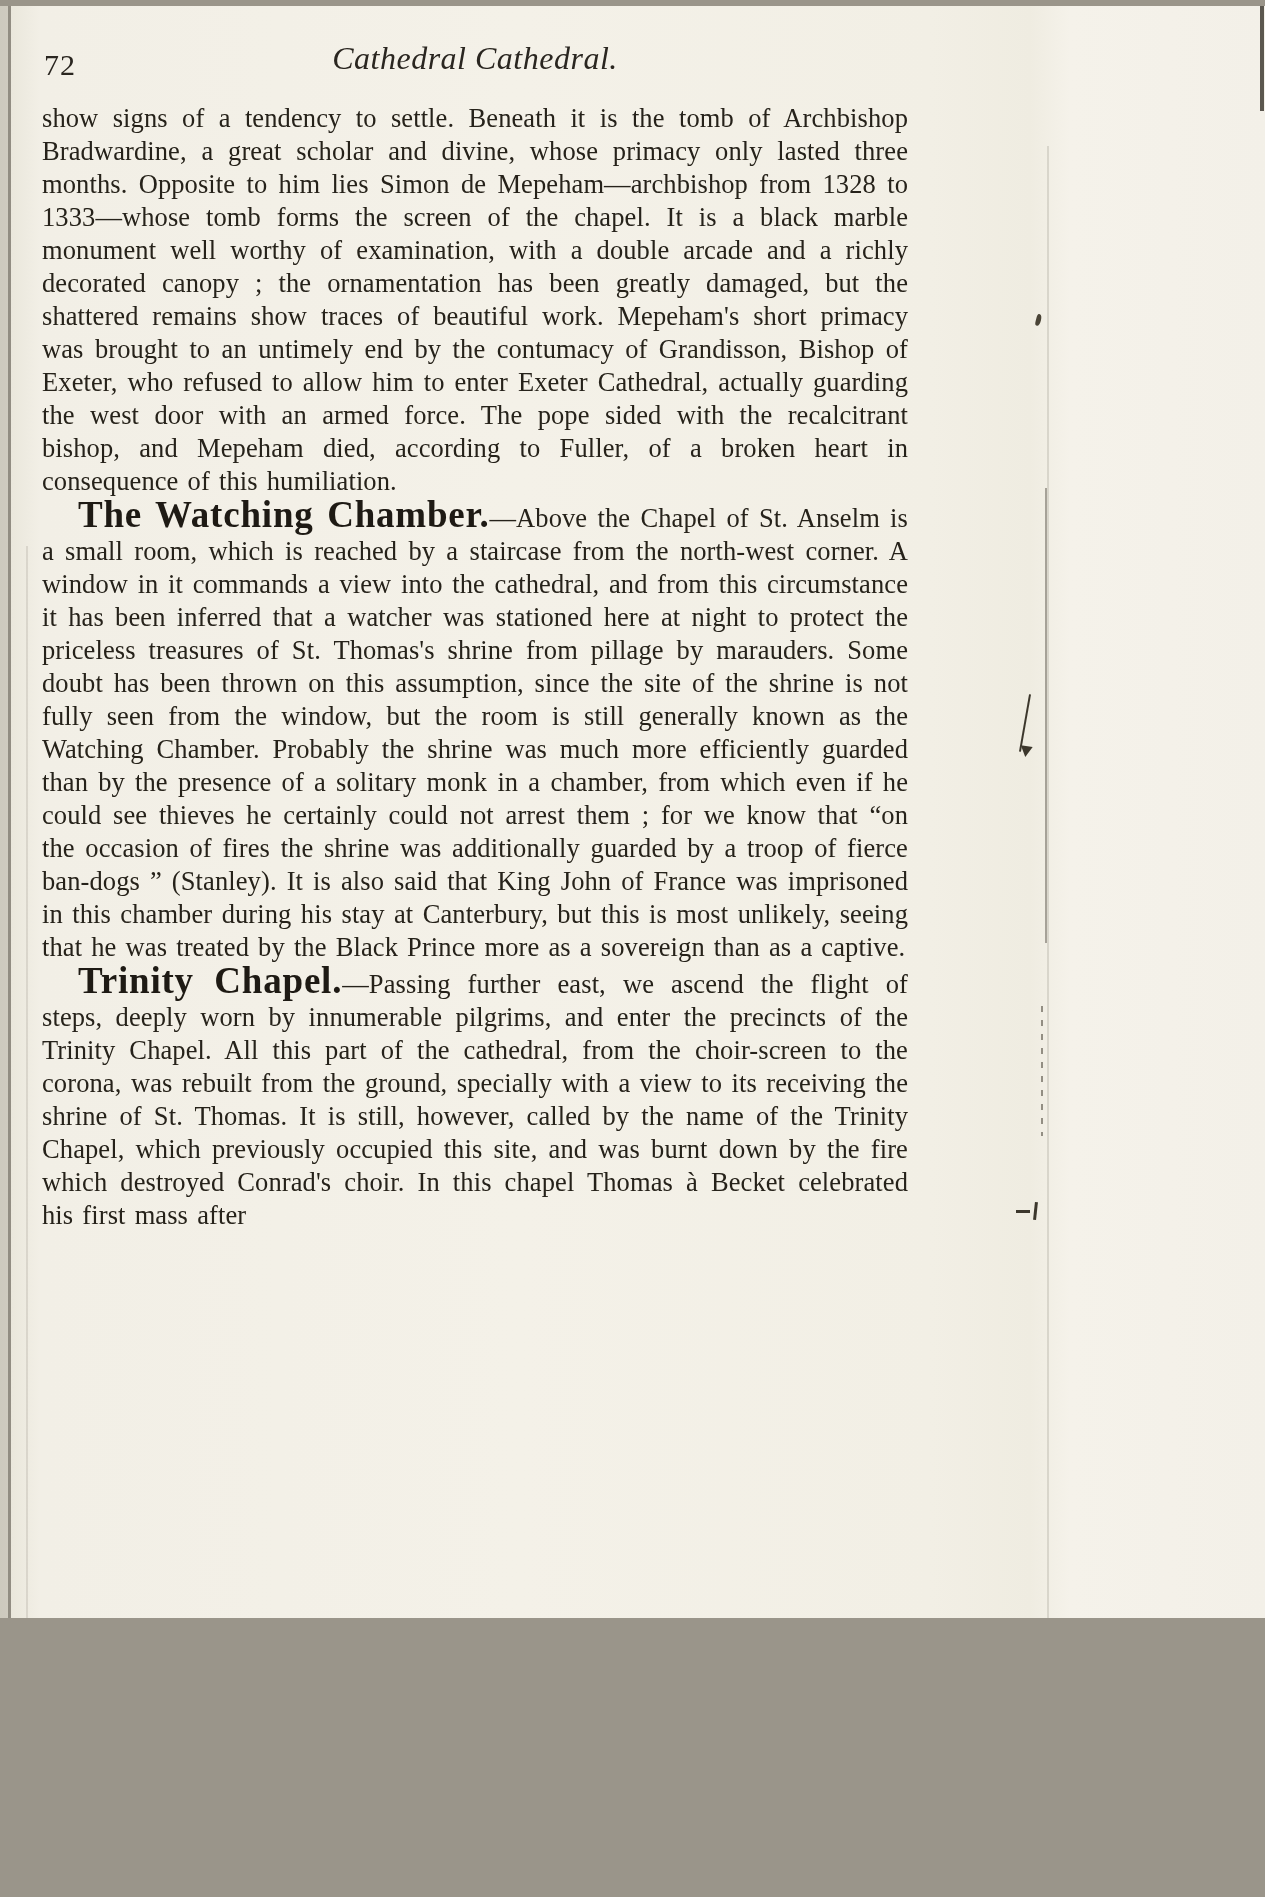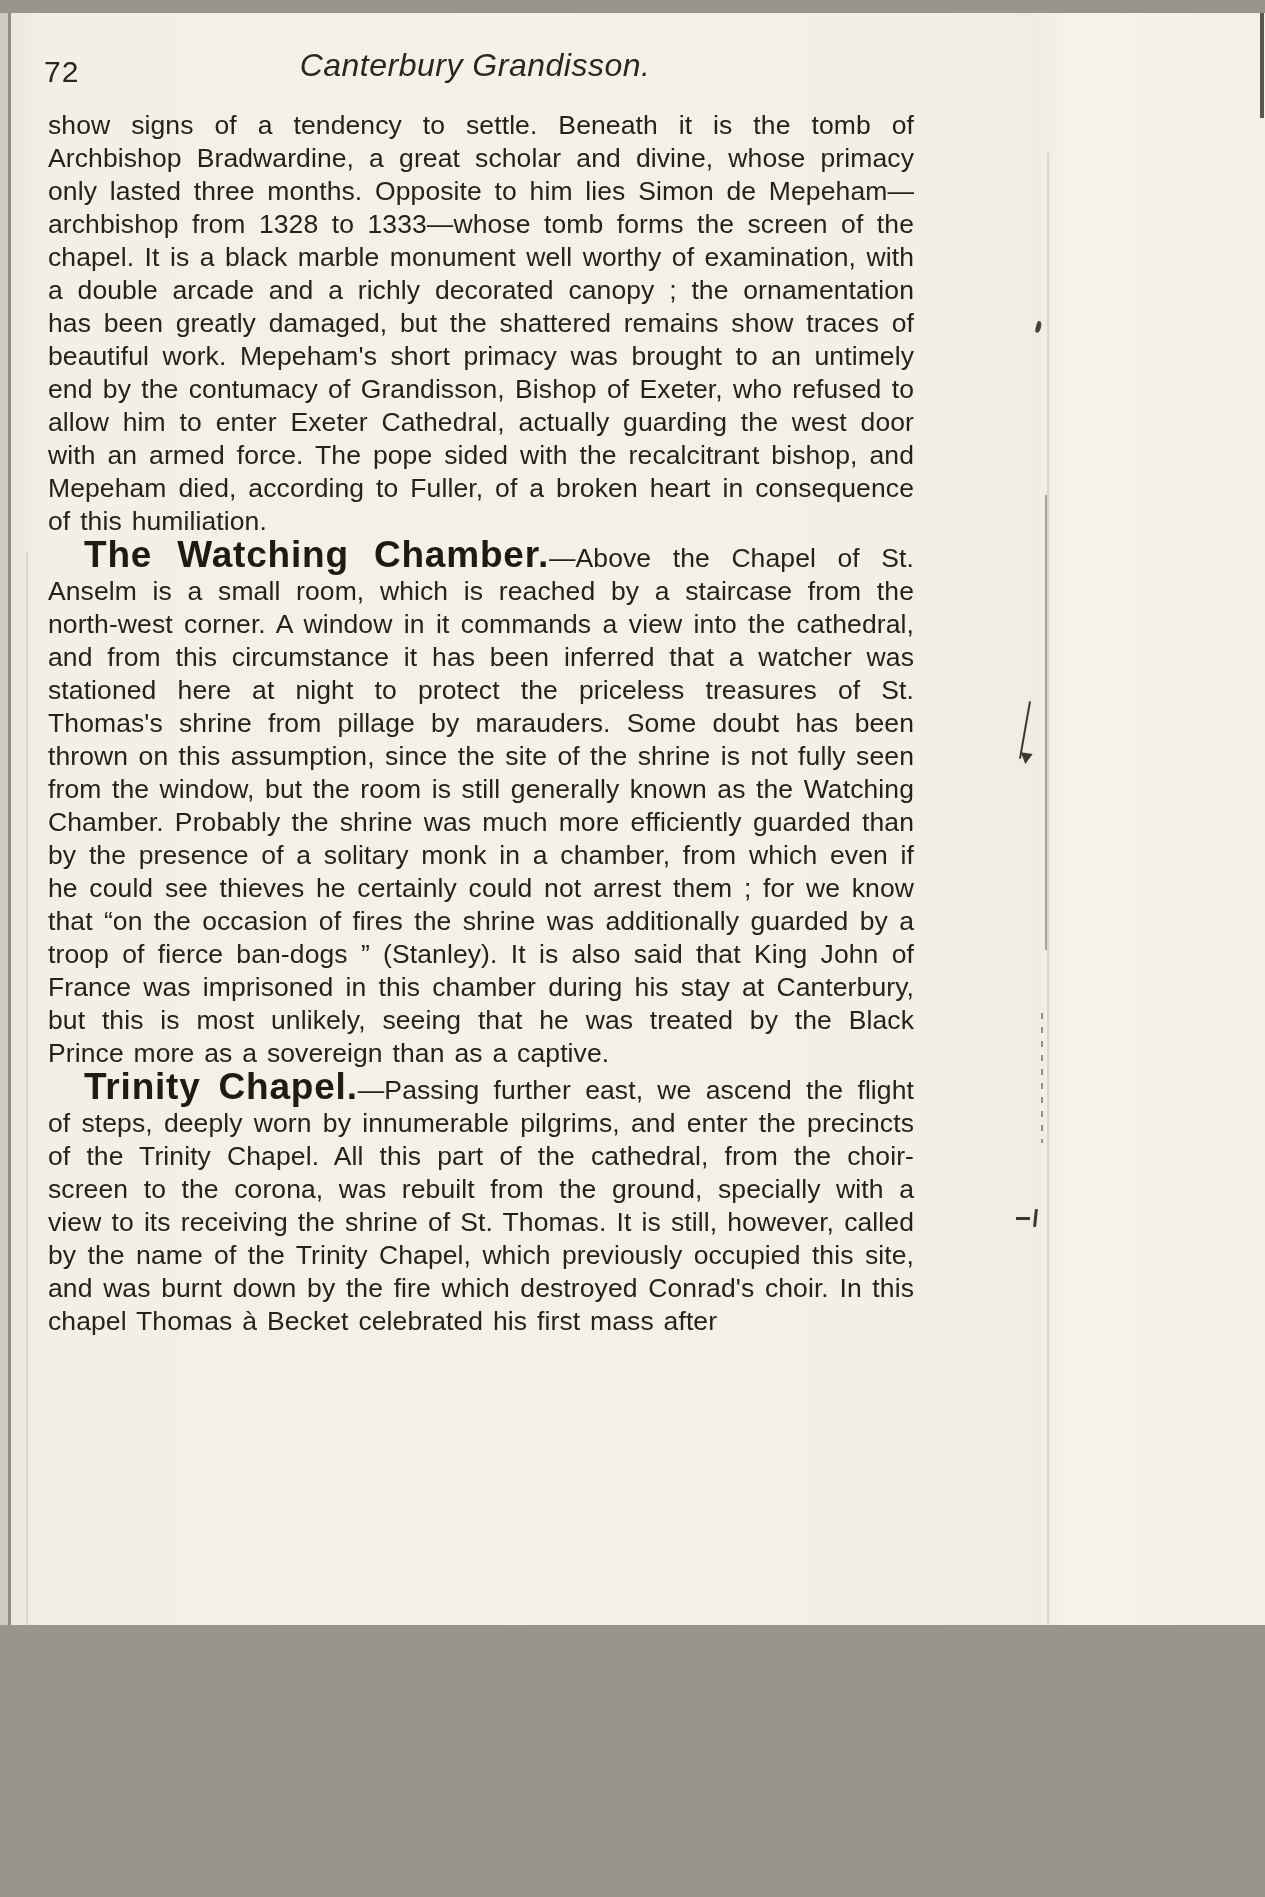--- a/index.html
+++ b/index.html
@@ -1,26 +1,26 @@
 <!DOCTYPE html>
 <html><head>
 <meta charset="utf-8">
 <style>
   * { margin: 0; padding: 0; box-sizing: border-box; }
   html, body { background: #9a958a; }
   .page {
     position: relative;
     width: 1265px;
     height: 1612px;
-    margin: 13px auto;
+    margin: 6px auto;
     background: linear-gradient(90deg,
       #e7e4d8 0px, #f2efe6 40px, #f4f1e8 520px,
       #f2efe5 930px, #efece1 1030px, #f5f2ea 1070px, #f3f0e8 1265px);
     overflow: hidden;
-    font-family: Liberation Sans, sans-serif;
+    font-family: Liberation Serif, serif;
     color: #26221a;
   }
 
   
   .edge-left-line {
     position: absolute; left: 8px; top: 0; width: 3px; height: 100%;
     background: rgba(58, 52, 42, 0.5);
   }
   .edge-left-shadow {
     position: absolute; left: 0; top: 0; width: 8px; height: 100%;
@@ -84,21 +84,21 @@
     font-size: 30px; letter-spacing: 1px; color: #2a2620;
   }
   .running-title {
     display: block; text-align: center;
     font-style: italic; font-size: 32px; letter-spacing: 0.5px;
     color: #2a2620;
   }
 
   
   .text-block {
-    position: absolute; left: 48px; top: 96px; width: 866px;
+    position: absolute; left: 42px; top: 96px; width: 866px;
   }
   .para {
     font-size: 26.5px;
     line-height: 33px;
     text-align: justify;
     word-spacing: 0.09em;
     letter-spacing: 0.1px;
     color: #26221a;
     text-indent: 36px;
   }
@@ -124,21 +124,21 @@
   <div class="right-mid-line"></div>
   <div class="right-arrow-mark"></div>
   <div class="right-arrow-head"></div>
   <div class="right-dotted-line"></div>
   <div class="right-dash-mark"></div>
   <div class="right-dash-mark-v"></div>
   <div class="blob-bottom-left"></div>
 
   <header class="page-header">
     <span class="page-number">72</span>
-    <span class="running-title">Canterbury Grandisson.</span>
+    <span class="running-title">Cathedral Cathedral.</span>
   </header>
 
   <main class="text-block">
     <p class="para no-indent">
       <span>show signs of a tendency to settle.  Beneath it is the tomb of Archbishop Bradwardine, a great scholar and divine, whose primacy only lasted three months.  Opposite to him lies Simon de Mepeham—archbishop from 1328 to 1333—whose tomb forms the screen of the chapel.  It is a black marble monument well worthy of examination, with a double arcade and a richly decorated canopy ; the ornamentation has been greatly damaged, but the shattered remains show traces of beautiful work.  Mepeham's short primacy was brought to an untimely end by the contumacy of Grandisson, Bishop of Exeter, who refused to allow him to enter Exeter Cathedral, actually guarding the west door with an armed force.  The pope sided with the recalcitrant bishop, and Mepeham died, according to Fuller, of a broken heart in consequence of this humiliation.</span>
     </p>
     <p class="para">
       <span class="lead">The Watching Chamber.</span><span>—Above the Chapel of St. Anselm is a small room, which is reached by a staircase from the north-west corner.  A window in it commands a view into the cathedral, and from this circumstance it has been inferred that a watcher was stationed here at night to protect the priceless treasures of St. Thomas's shrine from pillage by marauders.  Some doubt has been thrown on this assumption, since the site of the shrine is not fully seen from the window, but the room is still generally known as the Watching Chamber.  Probably the shrine was much more efficiently guarded than by the presence of a solitary monk in a chamber, from which even if he could see thieves he certainly could not arrest them ; for we know that “on the occasion of fires the shrine was additionally guarded by a troop of fierce ban-dogs ” (Stanley).  It is also said that King John of France was imprisoned in this chamber during his stay at Canterbury, but this is most unlikely, seeing that he was treated by the Black Prince more as a sovereign than as a captive.</span>
     </p>
     <p class="para">

